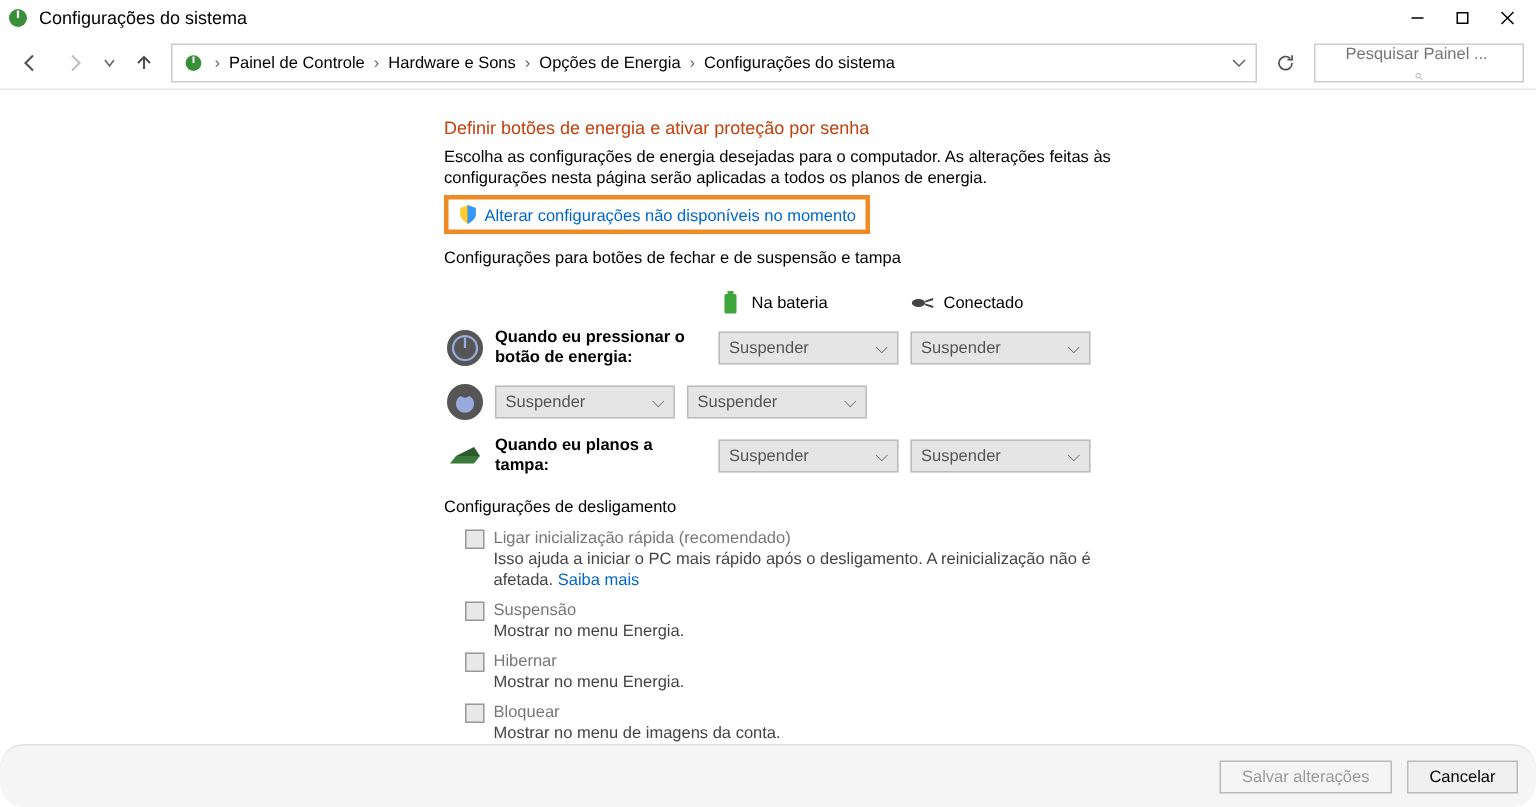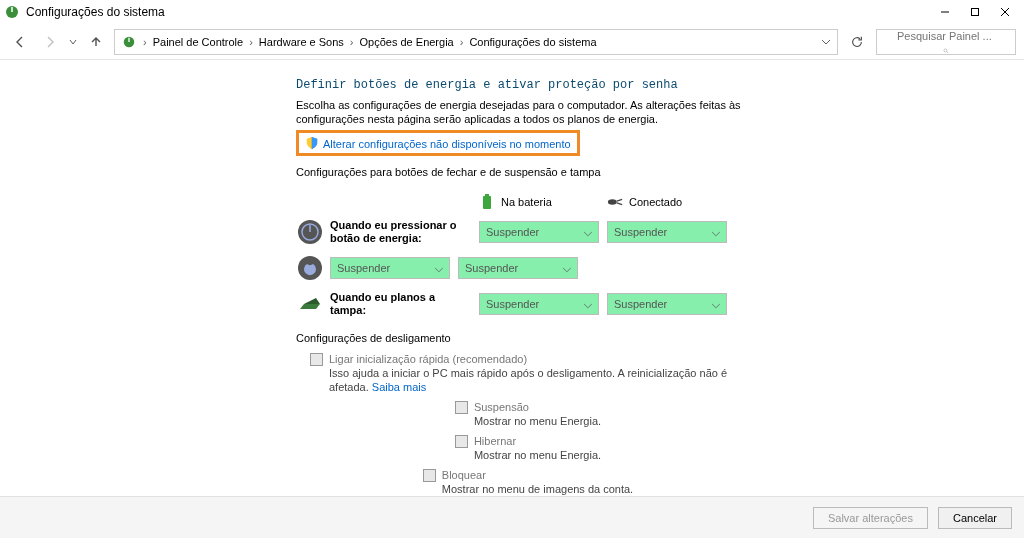--- a/index.html
+++ b/index.html
@@ -24,52 +24,52 @@
   .crumb { color:#000; }
   .crumb-sep { color:#606060; padding:0 2px; }
   .addr-right { margin-left:auto; display:flex; align-items:center; gap:8px; color:#606060; }
   .refreshbtn { width:26px; height:26px; display:flex; align-items:center; justify-content:center; border:0; color:#606060;}
   .searchbox { width:140px; height:26px; border:1px solid #ccc; display:flex; align-items:center; padding:0 20px; gap:6px; color:#777;flex-direction:column; }
   .searchbox input { border:0; outline:0; font-size:11px; width:100%; color:#555; background:transparent;}
 
   
   .content { flex:1; overflow:auto; padding: 18px 0 0 0; }
   .panel { width: 450px; margin-left: 296px; }
-  .heading { color:#0c4a6e; font-size:12px; margin-bottom:6px;font-family:Liberation Mono, monospace; }
+  .heading { color:#c2410c; font-size:12px; margin-bottom:6px; }
   .intro { font-size:11px; line-height:14px; margin-bottom:4px; }
   .change-link-box { border: 3px solid #f08a24; display:inline-flex; align-items:flex-end; padding:3px 6px; gap:4px; margin-bottom:6px; }
   .shield { width:14px; height:14px; }
   .change-link { color:#0066cc; font-size:11px; }
   .subheading { font-size:11px; margin-top:4px; margin-bottom:8px;}
 
   
   .hdrrow { display:flex; align-items:flex-end; height:24px;}
   .hdrrow .spacer1 { width:183px; }
   .colhdr { width:120px; display:flex; align-items:center; gap:6px; font-size:11px; }
   .colhdr + .colhdr { margin-left:8px; }
   .batt-icon, .plug-icon { width:16px; height:16px; display:flex; align-items:center; justify-content:center;}
 
   .actrow { display:flex; align-items:center; margin-top:8px; }
   .actrow .icon { width:28px; height:28px; display:flex; align-items:center; justify-content:center; margin-right:6px;}
   .actrow .label { width:149px; font-size:11px; line-height:13px; padding-right:6px;font-weight:bold;}
-  .sel { width:120px; height:22px; border:1px solid #bbb; background:#86efac; display:flex; align-items:center; padding:0 6px; font-size:11px; justify-content:space-between; color:#555;}
+  .sel { width:120px; height:22px; border:1px solid #bbb; background:#e5e5e5; display:flex; align-items:center; padding:0 6px; font-size:11px; justify-content:space-between; color:#555;}
   .sel + .sel { margin-left:8px; }
   .sel .chev { color:#666; }
 
   
   .shut-head { font-size:11px; margin-top:14px; margin-bottom:8px;}
-  .chkrow { display:flex; align-items:flex-start; gap:6px; margin:0 0 6px 14px;justify-content:center; }
+  .chkrow { display:flex; align-items:flex-start; gap:6px; margin:0 0 6px 14px; }
   .chk { width:13px; height:13px; border:1px solid #999; background:#e8e8e8; flex-shrink:0; margin-top:1px;}
   .chkrow .texts { font-size:11px; line-height:14px; color:#777;}
   .chkrow .texts .title { color:#777; }
   .chkrow .texts .desc { color:#444; }
   .chkrow .texts .link { color:#0066cc; }
 
   
-  .footer { height:42px; border-top:1px solid #e0e0e0; background:#f5f5f5; display:flex; align-items:center; justify-content:flex-end; gap:10px; padding:0 12px;}
+  .footer { height:42px; border-top:1px solid #e0e0e0; background:#f5f5f5; display:flex; align-items:center; justify-content:flex-end; gap:10px; padding:0 12px;border-radius:16px;}
   .btn { height:22px; border:1px solid #bbb; background:#f0f0f0; padding:0 14px; font-size:11px; display:flex; align-items:center;}
   .btn.disabled { color:#999; background:#f5f5f5;}
 </style>
 </head>
 <body>
 
 <div class="titlebar">
   <span class="favicon">
     <svg width="16" height="16" viewBox="0 0 16 16">
         <circle cx="8" cy="8" r="6" fill="#3b8f3b"></circle>

